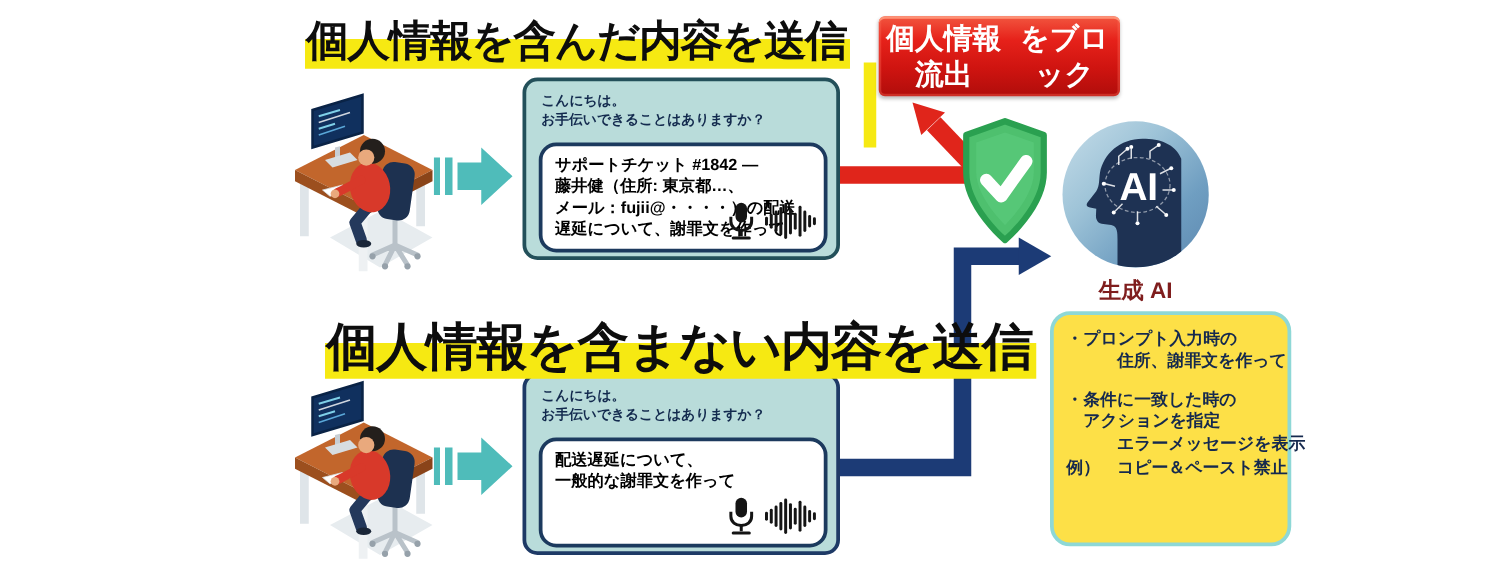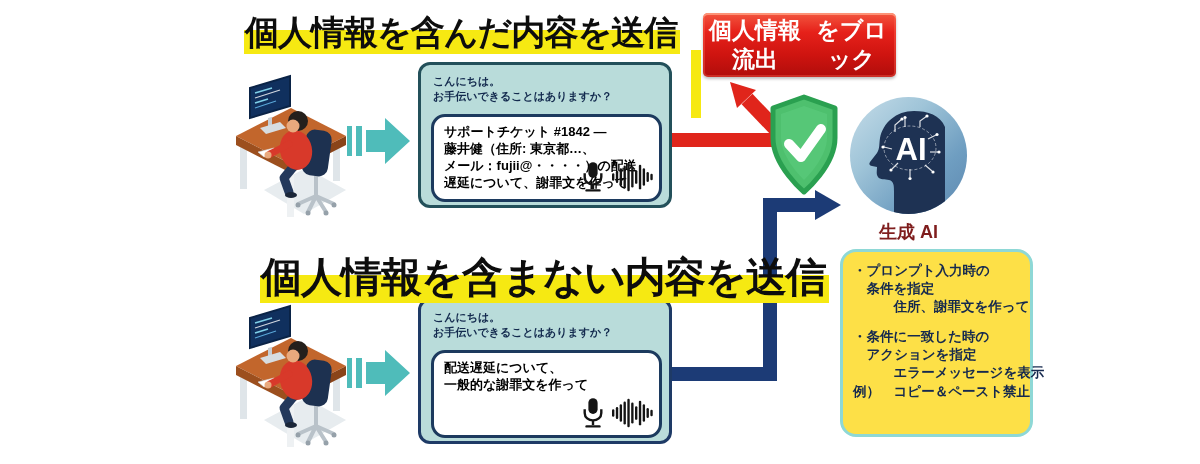--- a/index.html
+++ b/index.html
@@ -264,21 +264,20 @@
               <rect x="37.8" y="10.5" width="2.6" height="11" rx="1.3"></rect>
             <rect x="42" y="12.5" width="2.6" height="7" rx="1.3"></rect>
           </g>
         </svg>
       </div>
     </div>
   </div>
 
   <div class="panel">
     <div class="line">・プロンプト入力時の</div>
-    <div class="line">　条件を指定</div>
     <div class="line">　　　住所、謝罪文を作って</div>
     <div class="line gap">・条件に一致した時の</div>
     <div class="line">　アクションを指定</div>
     <div class="line">　　　エラーメッセージを表示</div>
     <div class="line ex">例）　コピー＆ペースト禁止</div>
   </div>
 
 </div>
 
 </body></html>

